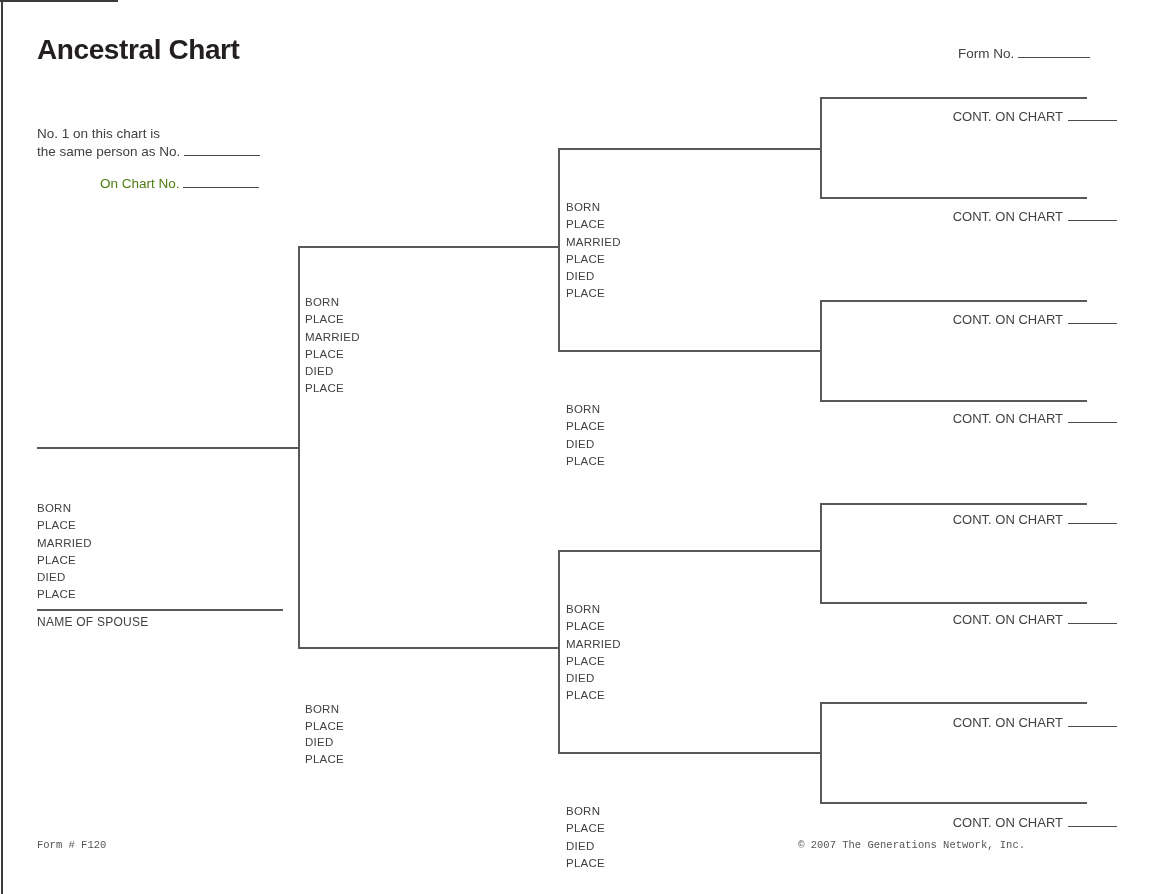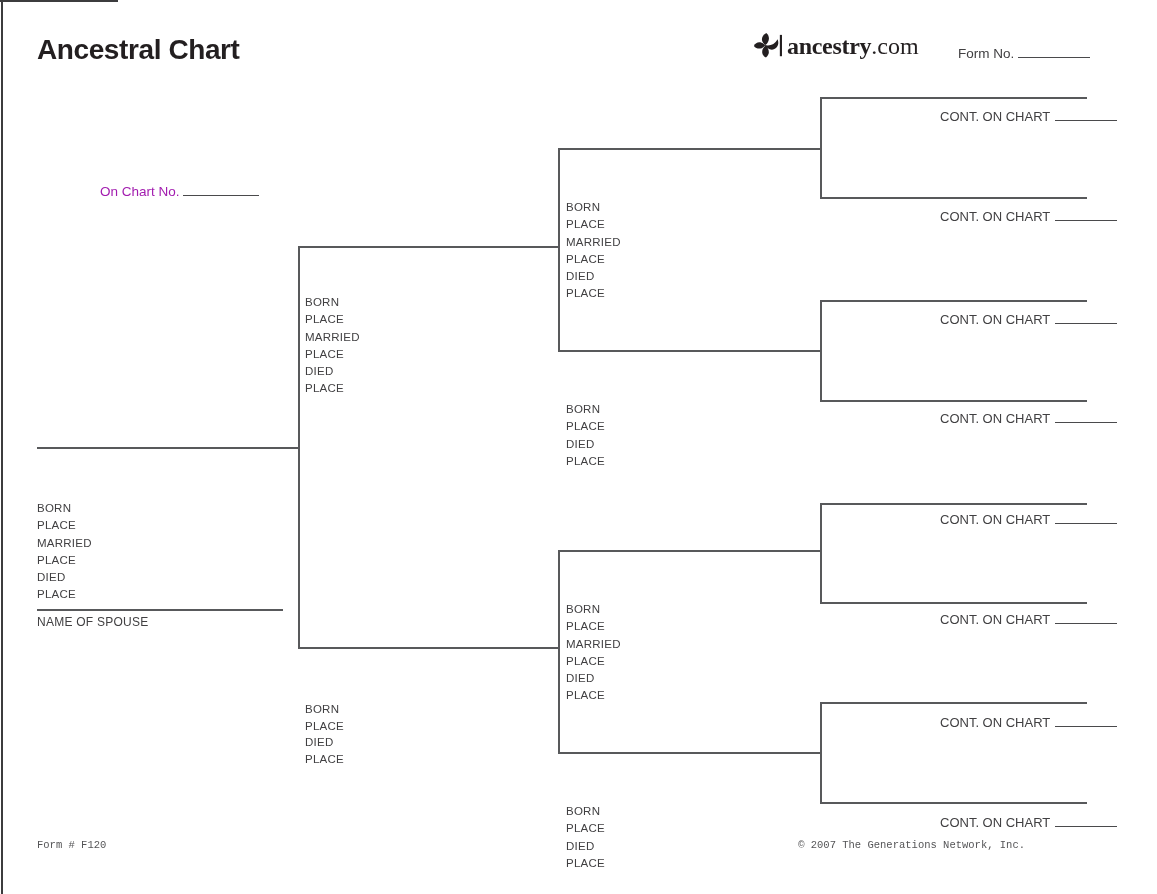--- a/index.html
+++ b/index.html
@@ -21,75 +21,70 @@
   }
 
   .logo{position:absolute;left:753px;top:30px;display:flex;align-items:center;}
   .logo svg{width:32px;height:32px;display:block;}
   .logo-text{font-family:"Liberation Serif", serif;font-size:24px;color:#231f20;margin-left:2px;}
   .logo-text b{font-weight:700;letter-spacing:-0.3px;}
 
   .chart-no{position:absolute;left:958px;top:45px;font-size:13.5px;color:#414042;}
 
   .intro{position:absolute;left:37px;top:125px;font-size:13.5px;line-height:17.5px;color:#414042;}
-  .intro-3{position:absolute;left:100px;top:175px;font-size:13.5px;color:#a21caf;margin-top:8px;}
+  .intro-3{position:absolute;left:100px;top:175px;font-size:13.5px;color:#4d7c0f;}
 
   .blank{display:inline-block;border-bottom:1.4px solid #4a4a4c;height:12px;vertical-align:baseline;}
   .blank-75{width:76px;}
   .blank-70{width:72px;}
   .blank-60{width:62px;}
 
   .hline{position:absolute;height:1.7px;background:#58595b;}
   .vline{position:absolute;width:1.7px;background:#58595b;}
 
   .lbl-group{position:absolute;font-size:11.5px;line-height:17.3px;letter-spacing:0.25px;color:#414042;margin-top:44px;}
   .lbl-group div{white-space:nowrap;}
   .mom{line-height:16.6px;}
 
   .spouse-label{position:absolute;left:37px;top:615px;font-size:12px;letter-spacing:0.25px;color:#414042;}
 
   .cont{
     position:absolute;left:940px;width:190px;
-    font-size:13px;color:#414042;white-space:nowrap;
+    font-size:13px;color:#414042;text-align:right;white-space:nowrap;
   }
   .cont .blank{margin-left:5px;}
 
   .footer{position:absolute;top:839px;font-size:10.5px;color:#555557;}
   .footer-form{left:37px;font-family:Liberation Mono, monospace;}
   .footer-url{left:0;width:1157px;text-align:center;}
   .footer-copy{right:92px;font-family:Liberation Mono, monospace;}
 </style>
 </head>
 <body>
 
 <div class="page">
 
   <div class="edge-left"></div>
   <div class="edge-top"></div>
 
   <div class="title">Ancestral Chart</div>
 
-  <div class="logo">
-    <svg viewBox="0 0 36 36" aria-hidden="true">
-      <g fill="#231f20">
-        <path d="M14 17 C9 13.5, 8.2 7, 15 3.5 C19.5 7.5, 18.5 13.5, 14 17 Z"></path>
-        <path d="M14 17 C9 12.5, 3.5 12.8, 1 18 C4.5 22.5, 11 21.5, 14 17 Z"></path>
-        <path d="M14 17.5 C9.5 21.5, 8.5 27.5, 14.5 31 C19.5 27, 18.5 21.5, 14 17.5 Z"></path>
-        <path d="M13 17 C19 18.5, 24.5 16.5, 27.5 10.5 C29.5 14.5, 28.5 19.5, 24 21.5 C20 23.2, 15.5 21, 13 17 Z"></path>
-        <rect x="30.2" y="5.5" width="2.4" height="24"></rect>
-      </g>
-    </svg>
-    <span class="logo-text"><b>ancestry</b><span>.com</span></span>
-  </div>
 
   <div class="chart-no">
     <span>Form No.</span>
     <span class="blank blank-70"></span>
   </div>
 
+  <div class="intro">
+    <div>No. 1 on this chart is</div>
+    <div>
+      <span>the same person as No.</span>
+      <span class="blank blank-75"></span>
+    </div>
+  </div>
   <div class="intro-3">
     <span>On Chart No.</span>
     <span class="blank blank-75"></span>
   </div>
 
   <div class="hline" style="left:37px;top:447px;width:262px;"></div>
   <div class="hline" style="left:37px;top:609px;width:246px;"></div>
   <div class="vline" style="left:298px;top:246px;height:402px;"></div>
   <div class="hline" style="left:298px;top:246px;width:262px;"></div>
   <div class="hline" style="left:298px;top:647px;width:262px;"></div>

